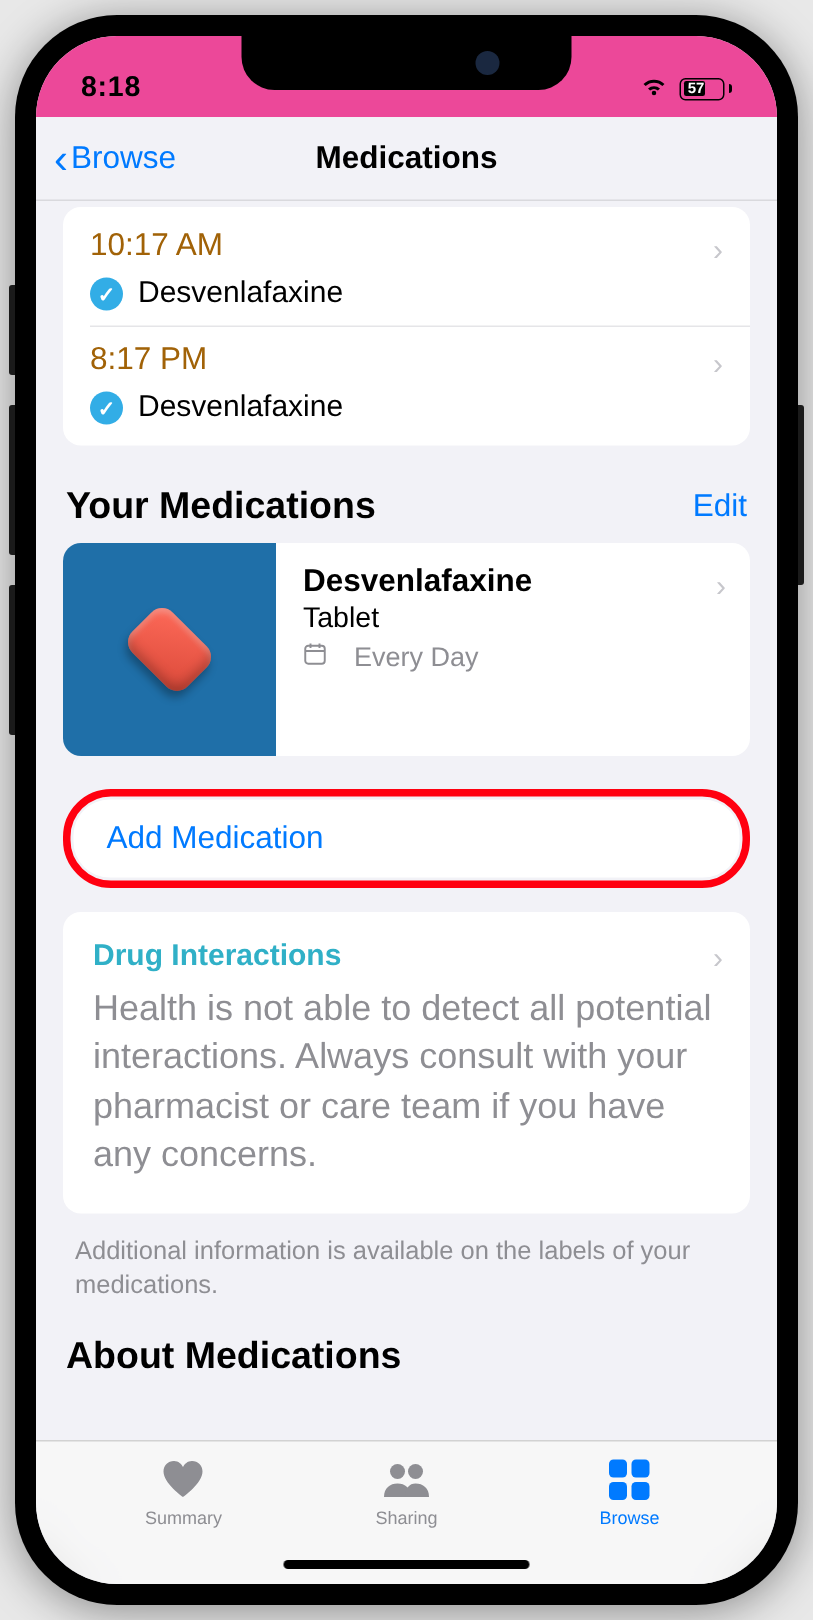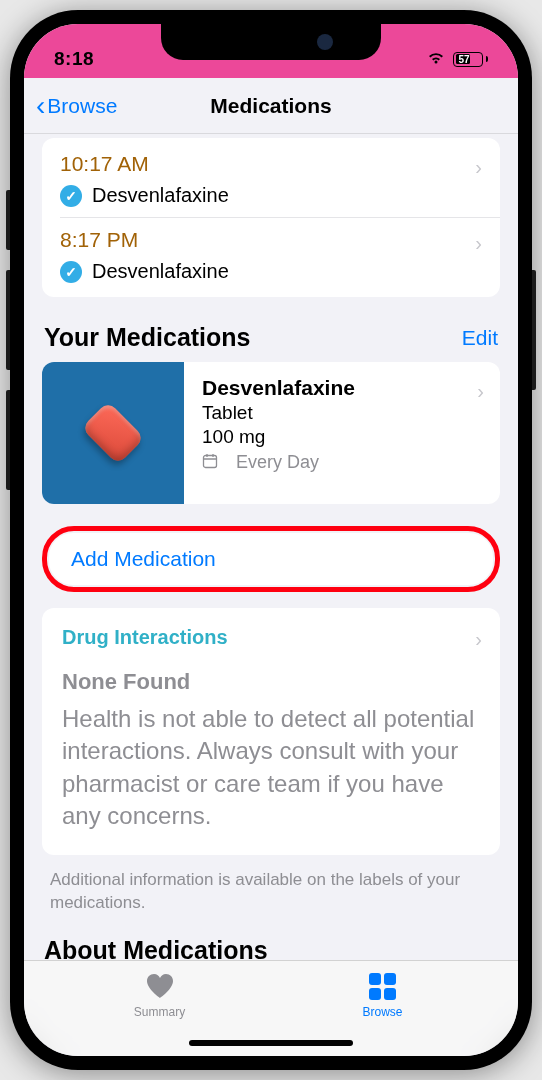--- a/index.html
+++ b/index.html
@@ -149,21 +149,20 @@
       </div>
 
       <div class="med-card">
         <div class="med-row">
           <div class="med-icon-box">
             <div class="pill-shape"></div>
           </div>
           <div class="med-info">
             <div class="med-name">Desvenlafaxine</div>
             <div class="med-detail">Tablet</div>
-            <div class="med-detail">100 mg</div>
             <div class="med-schedule">
               <span class="cal-icon">
                 <svg width="16" height="16" viewBox="0 0 16 16">
                     <rect x="1.5" y="2.5" width="13" height="12" rx="2" fill="none" stroke="#8e8e93" stroke-width="1.3"></rect>
                     <line x1="1.5" y1="6" x2="14.5" y2="6" stroke="#8e8e93" stroke-width="1.3"></line>
                     <line x1="5" y1="1" x2="5" y2="4" stroke="#8e8e93" stroke-width="1.3"></line>
                     <line x1="11" y1="1" x2="11" y2="4" stroke="#8e8e93" stroke-width="1.3"></line>
                   </svg>
               </span>
               <span>Every Day</span>
@@ -177,39 +176,49 @@
         <div class="add-med-ring">
           <div class="add-med-btn">
             <span>Add Medication</span>
           </div>
         </div>
       </div>
 
       <div class="interact-card">
         <div class="interact-title">Drug Interactions</div>
         <span class="interact-chevron">›</span>
-        <div class="none-found">None Found</div>
         <div class="interact-desc">Health is not able to detect all potential interactions. Always consult with your pharmacist or care team if you have any concerns.</div>
       </div>
 
       <div class="footnote">Additional information is available on the labels of your medications.</div>
 
       <div class="about-title">About Medications</div>
 
     </div>
 
     <div class="tab-bar">
       <div class="tab-item">
         <span class="tab-icon">
           <svg width="30" height="28" viewBox="0 0 30 28">
               <path d="M15 26 C15 26 2 17 2 9 C2 5 5 2 9 2 C12 2 14 4 15 6 C16 4 18 2 21 2 C25 2 28 5 28 9 C28 17 15 26 15 26 Z" fill="#8e8e93"></path>
             </svg>
         </span>
         <span class="tab-label">Summary</span>
       </div>
+      <div class="tab-item">
+        <span class="tab-icon">
+          <svg width="36" height="24" viewBox="0 0 36 24">
+              <circle cx="12" cy="7" r="5" fill="#8e8e93"></circle>
+              <circle cx="24" cy="7" r="5" fill="#8e8e93"></circle>
+              <path d="M3 24 C3 18 7 15 12 15 C17 15 21 18 21 24 Z" fill="#8e8e93"></path>
+              <path d="M17 24 C17 18 20 15 24 15 C29 15 33 18 33 24 Z" fill="#8e8e93"></path>
+            </svg>
+        </span>
+        <span class="tab-label">Sharing</span>
+      </div>
       <div class="tab-item active">
         <span class="tab-icon">
           <div class="grid-icon">
               <div class="grid-sq"></div>
               <div class="grid-sq"></div>
               <div class="grid-sq"></div>
               <div class="grid-sq"></div>
             </div>
         </span>
         <span class="tab-label">Browse</span>

